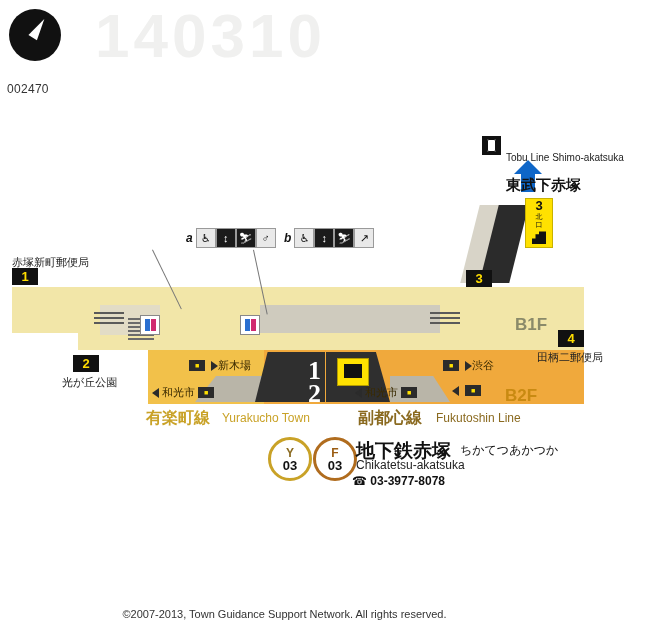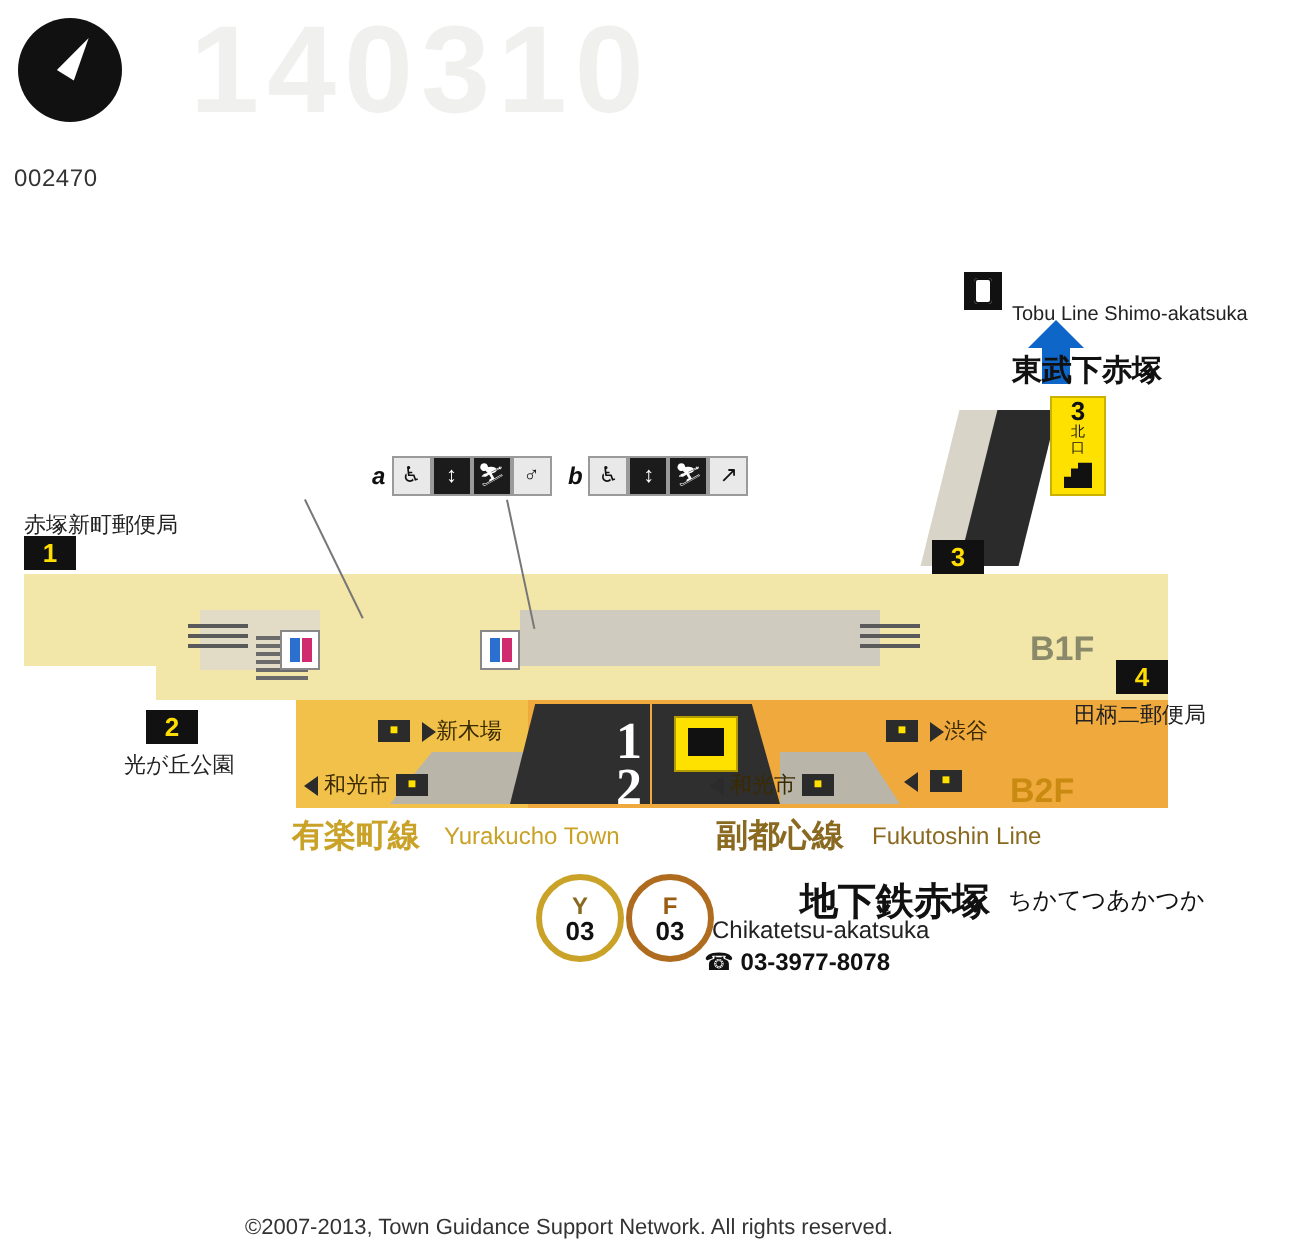--- a/index.html
+++ b/index.html
@@ -198,21 +198,21 @@
   .stcircle{
     position:absolute;width:38px;height:38px;border-radius:50%;
     border:3px solid #c9a227;background:#fff;
     display:flex;flex-direction:column;align-items:center;justify-content:center;
     line-height:1;
   }
   .stcircle .a{font-size:12px;font-weight:bold;color:#8a6a20;}
   .stcircle .b{font-size:13px;font-weight:bold;color:#111;}
   .stcircle.brown{border-color:#b06c1e;}
   .stcircle.brown .a{color:#9a5c12;}
-  .stname{position:absolute;font-size:19px;font-weight:bold;color:#111;margin-left:44px;}
+  .stname{position:absolute;font-size:19px;font-weight:bold;color:#111;}
   .stname-kana{font-size:12px;font-weight:normal;}
   .stname-en{position:absolute;font-size:12px;color:#222;}
   .sttel{position:absolute;font-size:12px;color:#111;font-weight:bold;}
 
   .copyright{
     position:absolute;left:0;top:608px;width:569px;text-align:center;
     font-size:11px;color:#333;
   }
 </style>
 </head>

